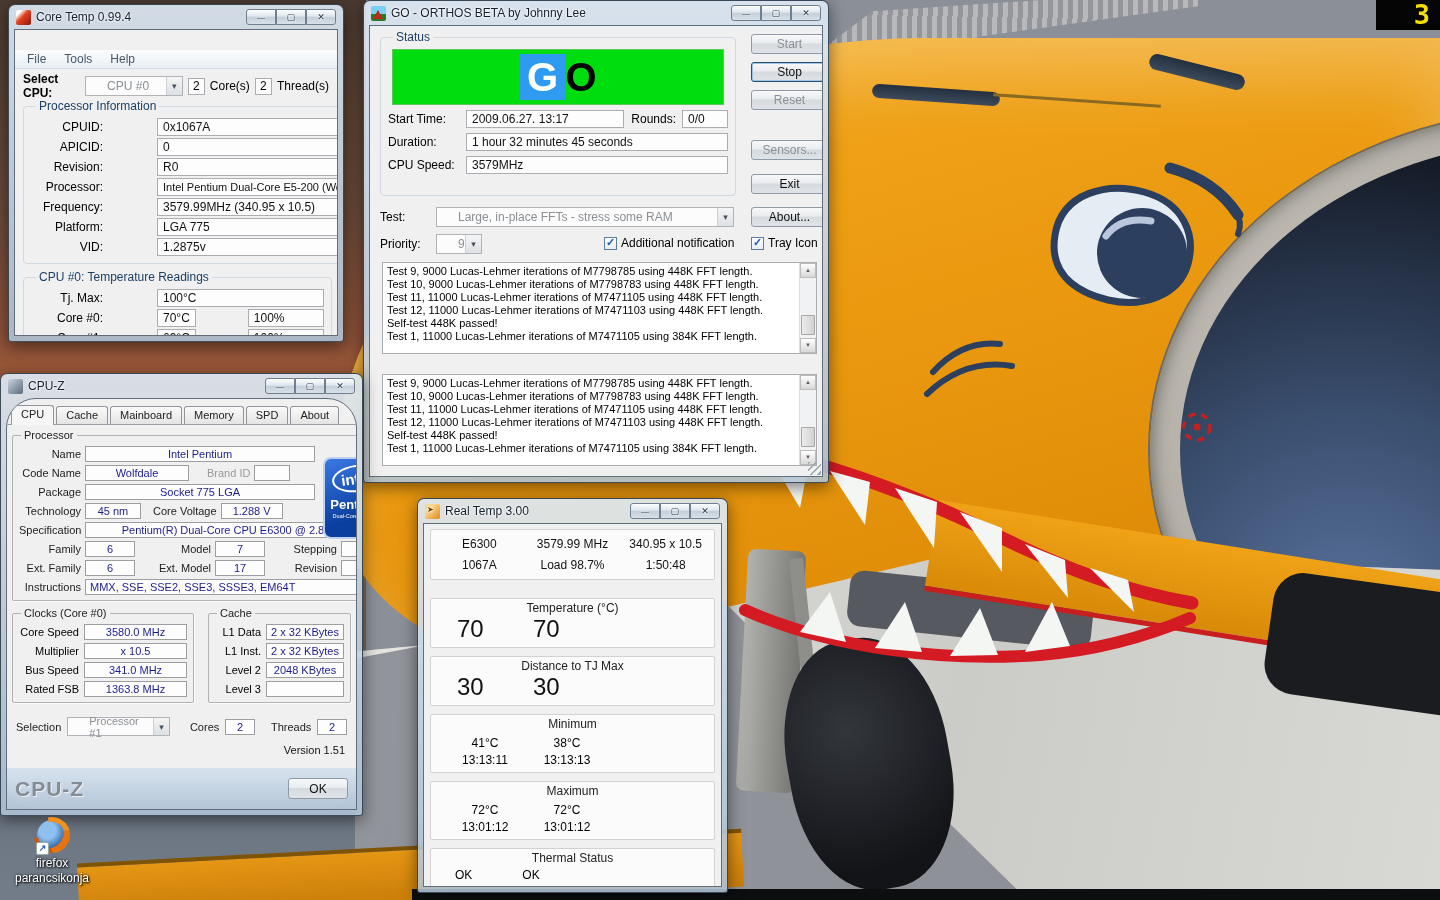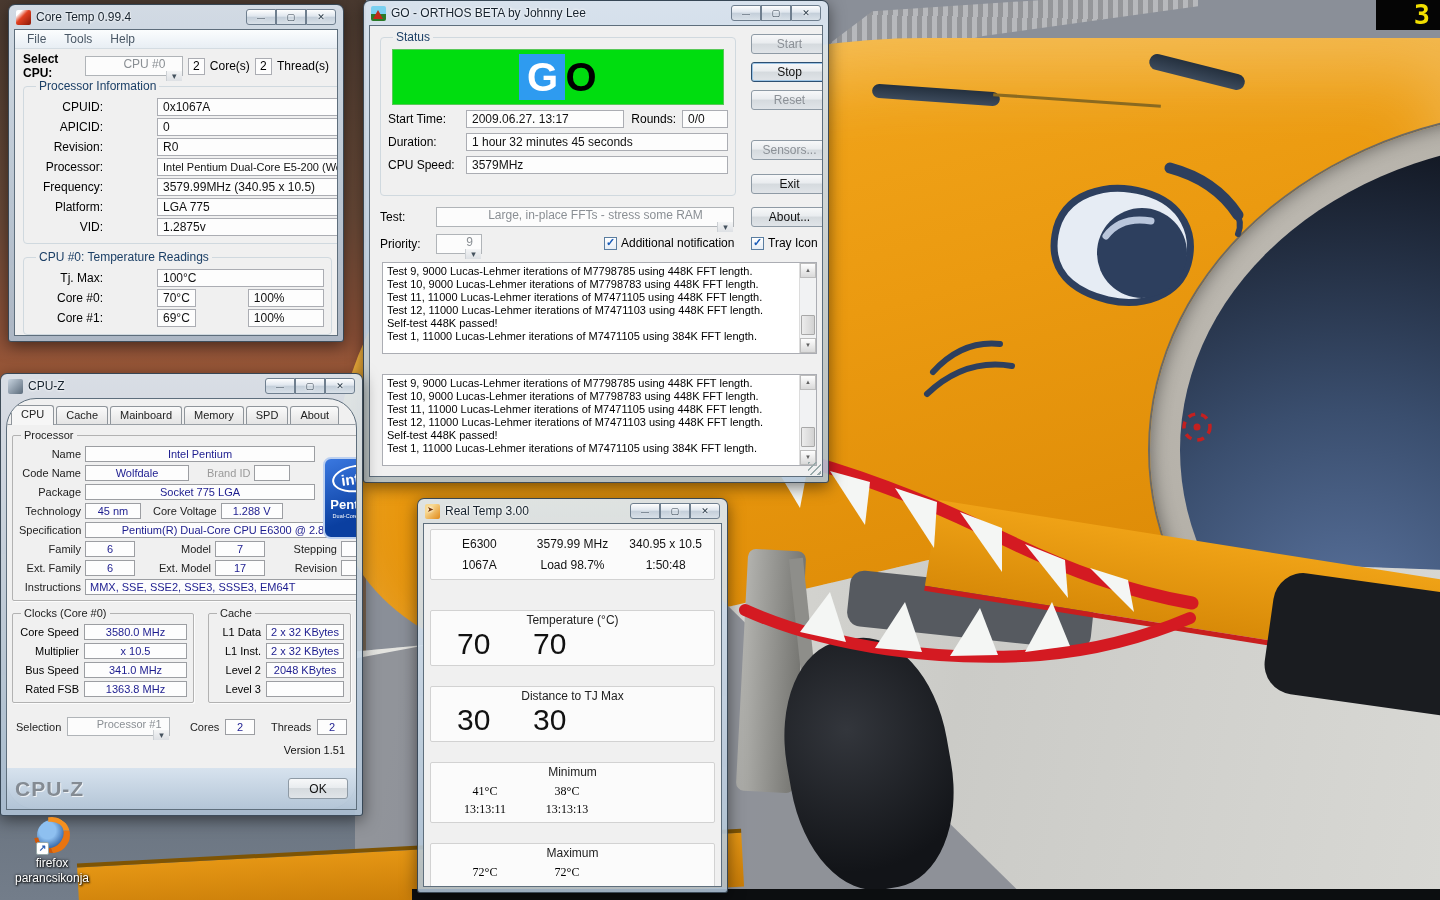--- a/index.html
+++ b/index.html
@@ -88,36 +88,36 @@
   
   .vbox { background:#fdfdfd; border:1px solid #abadb3; height:18px; line-height:16px;
           padding:0 5px; font-size:12px; color:#111; overflow:hidden; white-space:nowrap; }
   .flex1 { flex:1; }
   .btn { border:1px solid #8e9aa5; border-radius:3px; color:#111; font-size:12px;
          background:linear-gradient(#f7f8f9,#e9ecef 45%,#d5dade 50%,#e0e4e8);
          display:flex; align-items:center; justify-content:center; height:20px; }
   .btn.disabled { color:#8b9096; }
   .btn.focused { border:1px solid #2c4f72; box-shadow:inset 0 0 0 1px #9cc3e4; }
   .combo { border:1px solid #b0b4b8; background:#fff; height:20px; display:flex;
-           align-items:center; padding-left:21px; font-size:12px; color:#333;flex-direction:column; }
+           align-items:center; padding-left:21px; font-size:12px; color:#333; }
   .combo.disabled { color:#8a8f94; background:#fcfcfc; }
   .combo .arrow { margin-left:auto; width:16px; height:100%; border-left:1px solid #ccd0d4;
            background:linear-gradient(#f4f5f6,#dde0e4); display:flex; align-items:center; justify-content:center; }
   .combo .arrow::after { content:"▾"; font-size:9px; color:#45525e; }
   .cb { width:13px; height:13px; border:1px solid #5a7da0; background:linear-gradient(#fff,#e6edf5);
         display:inline-block; position:relative; flex:0 0 auto; }
   .cb::after { content:"✓"; position:absolute; left:1px; top:-2px; font-size:11px; font-weight:bold; color:#1a5cb8; }
   .vgroup { border:1px solid #d0d9df; border-radius:4px; padding:3px 7px 5px; }
   .vgroup legend { font-size:12px; color:#1b3f66; padding:0 3px; margin-left:5px; }
 
   
   #win-coretemp { left:8px; top:4px; width:336px; height:338px; }
   .menubar { height:19px; display:flex; align-items:center; gap:2px; padding:0 4px;
              background:linear-gradient(#fbfdfe,#e8eef4); border-bottom:1px solid #d4dce2;
-             font-size:12px; color:#4a5866; }
+             font-size:12px; color:#4a5866;margin-top:20px; }
   .menu-item { padding:0 8px; }
   .ct-body { padding:4px 8px; }
   .ct-selectrow { display:flex; align-items:center; gap:5px; height:26px; font-size:12px; }
   .ct-selectrow .lbl { font-weight:bold; }
   .mini-box { width:20px; height:17px; background:#fdfdfd; border:1px solid #abadb3;
               text-align:center; font-size:12px; line-height:15px; }
   .ct-irow { display:flex; align-items:center; margin:2px 0;gap:48px; }
   .ct-ilbl { width:78px; text-align:right; padding-right:6px; font-size:12px; flex:0 0 auto; }
   .loadbox { width:76px; margin-left:4px; }
 
@@ -188,28 +188,28 @@
   .z-version { text-align:right; font-size:11px; margin:8px 6px 0; color:#111; }
   .cpuz-bottombar { position:absolute; left:5px; right:5px; bottom:5px; height:42px;
           background:linear-gradient(rgba(214,226,238,.97),rgba(178,196,214,.97));
           border:1px solid #5e6e7c; border-top:none; display:flex; align-items:center; padding:0 8px; }
   .cpuz-watermark { font-size:21px; font-weight:bold; color:#848b93; letter-spacing:1px;
           text-shadow:1px 1px 0 rgba(255,255,255,.7); }
   .okbtn { margin-left:auto; width:60px; height:21px; }
 
   
   #win-realtemp { left:417px; top:498px; width:311px; height:395px; }
-  .rt-client { display:flex; flex-direction:column; gap:20px; padding:5px 6px; }
+  .rt-client { display:flex; flex-direction:column; gap:8px; padding:5px 6px; }
   .rt-panel { background:#fbfbfb; border:1px solid #d2d2d2; border-radius:2px; }
   .rt-grid { display:grid; grid-template-columns:1fr 1.2fr 1fr; row-gap:7px; padding:7px 6px;
              font-size:12px; text-align:center; color:#111; }
   .rt-cap { text-align:center; font-size:12px; color:#222; padding-top:2px; }
   .rt-bignums { display:flex; padding:0 0 4px 26px; gap:24px; }
-  .rt-bignums span { font-size:30px; color:#111; width:52px; }
-  .rt-two { display:flex; padding:2px 0 5px 24px; gap:22px; font-size:12px;font-family:Liberation Serif, serif; }
+  .rt-bignums span { font-size:24px; color:#111; width:52px; }
+  .rt-two { display:flex; padding:2px 0 5px 24px; gap:22px; font-size:12px; }
   .rt-col { width:60px; text-align:center; }
   .rt-col span { display:block; margin-top:3px; }
   .rt-okrow { display:flex; padding:3px 0 6px 24px; gap:50px; font-size:12px; }
 
   
   #firefox-icon { position:absolute; left:8px; top:817px; width:88px; text-align:center; }
   .ff-glyph { position:relative; width:36px; height:36px; margin:0 auto; }
   .ff-globe { position:absolute; left:3px; top:3px; width:30px; height:30px; border-radius:50%;
               background:radial-gradient(circle at 35% 35%, #8ec0f0 0 30%, #2a5c9e 70%); }
   .ff-fox { position:absolute; left:0; top:0; width:36px; height:36px; border-radius:50%;

